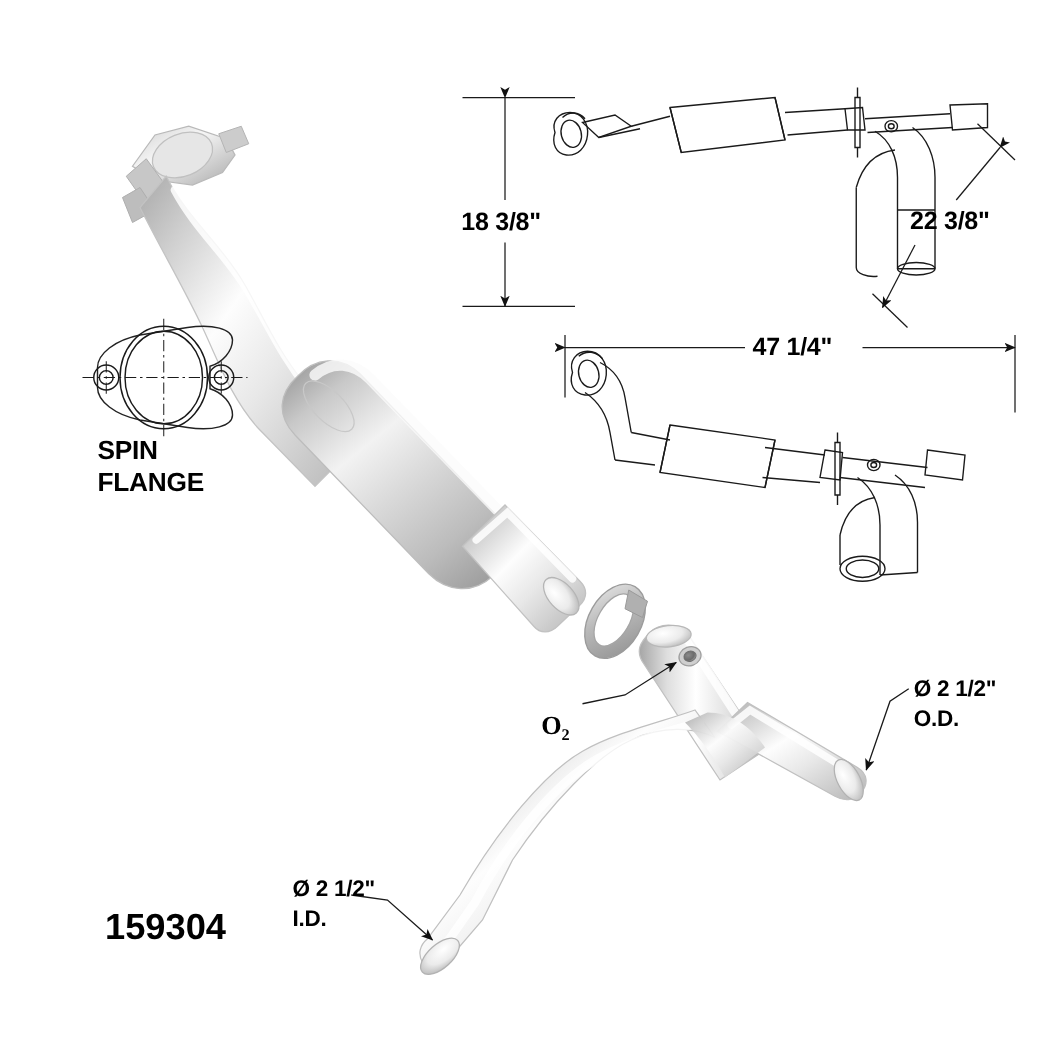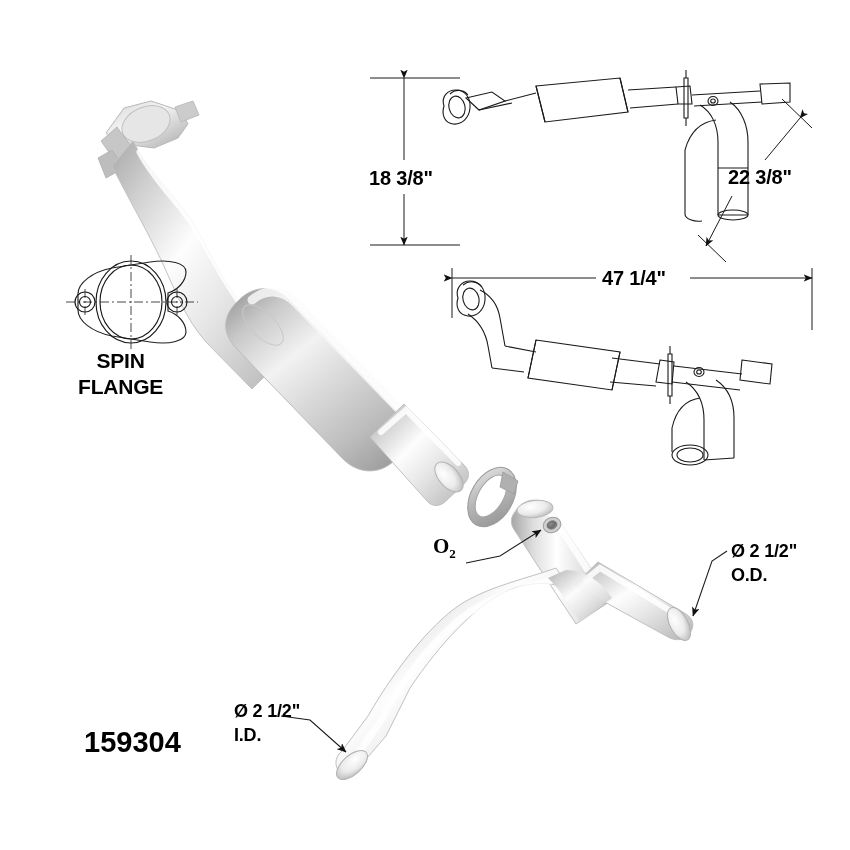--- a/index.html
+++ b/index.html
@@ -35,29 +35,29 @@
     left: 84px;
     top: 726px;
     font-size: 29px;
     letter-spacing: 0px;
   }
   #spin-flange-label {
     left: 78px;
     top: 348px;
     font-size: 21px;
     line-height: 1.22;
-    text-align: center;
+    text-align: left;
   }
   #dim-vertical-label { left: 369px; top: 167px; font-size: 20px; }
   #dim-diagonal-label { left: 728px; top: 166px; font-size: 20px; }
   #dim-horizontal-label { left: 602px; top: 267px; font-size: 20px; }
   #od-label { left: 731px; top: 540px; font-size: 18px; line-height: 1.33; }
   #id-label { left: 234px; top: 700px; font-size: 18px; line-height: 1.33; }
   #o2-label {
-    left: 433px; top: 534px; font-size: 21px;
+    left: 433px; top: 568px; font-size: 21px;
     font-family: "Liberation Serif", serif;
     text-align: right;
   }
   #o2-label sub { font-size: 0.62em; }
 </style>
 </head>
 <body>
 
 <div id="page">
 

